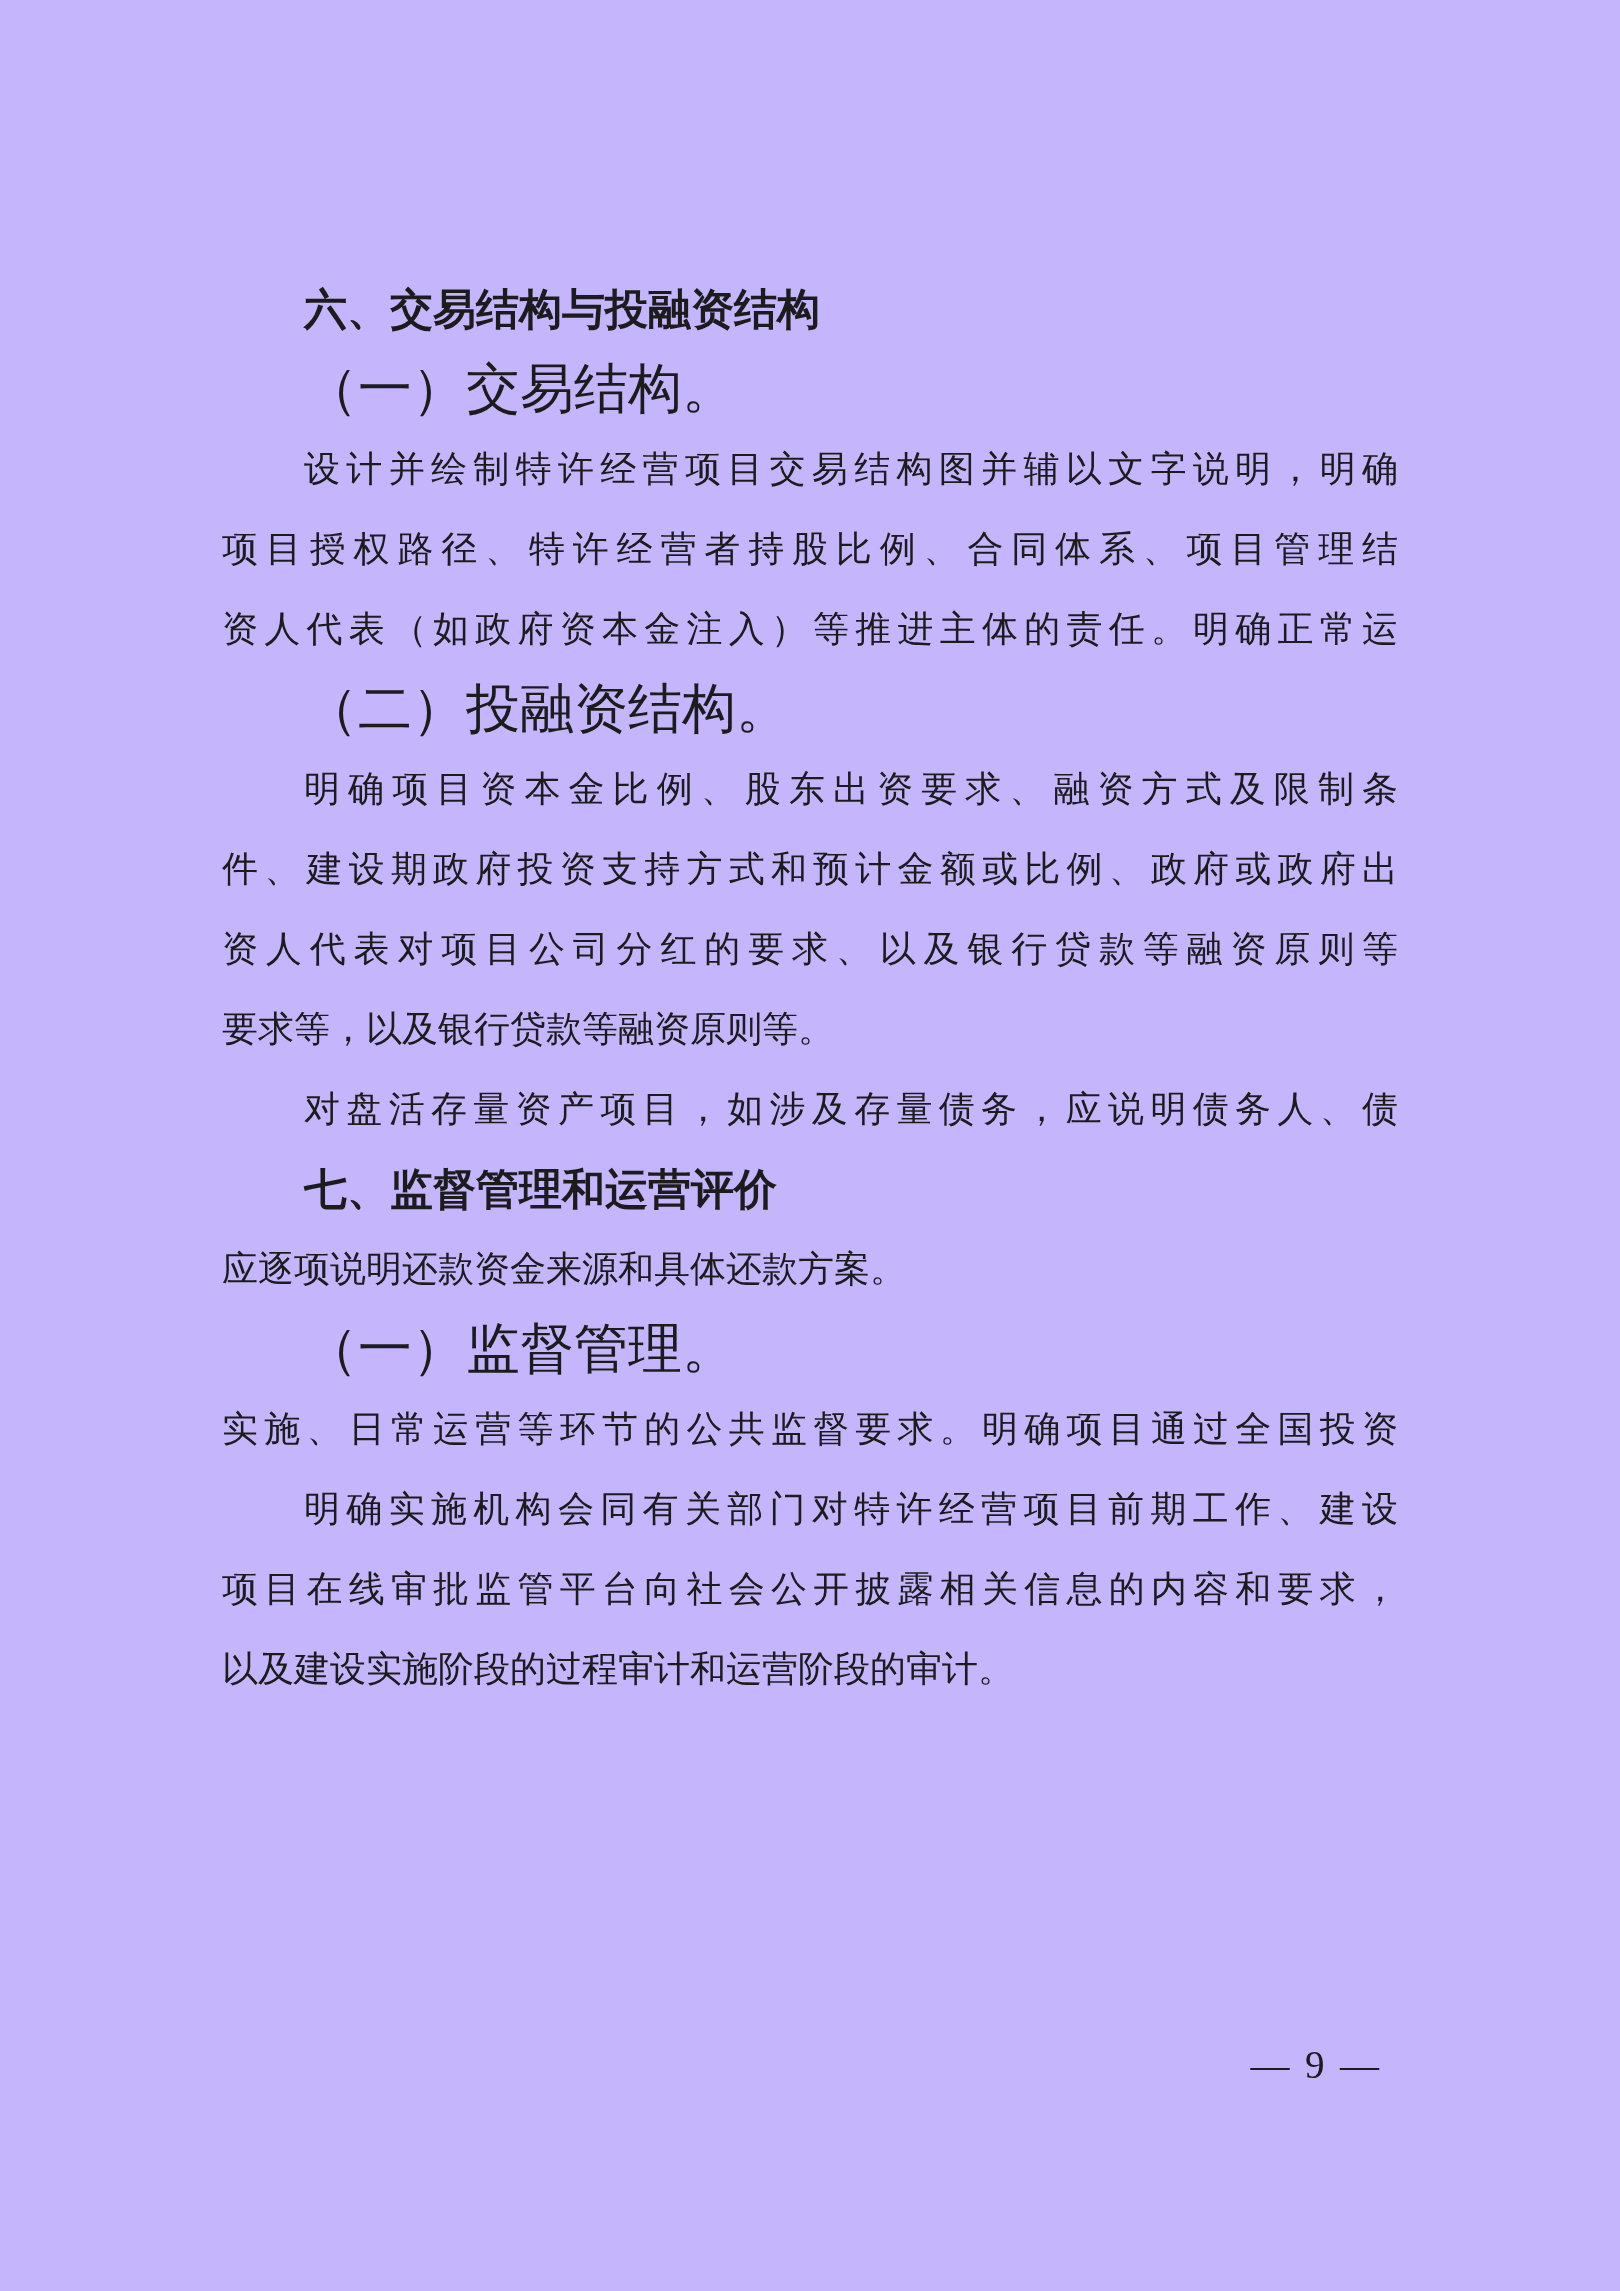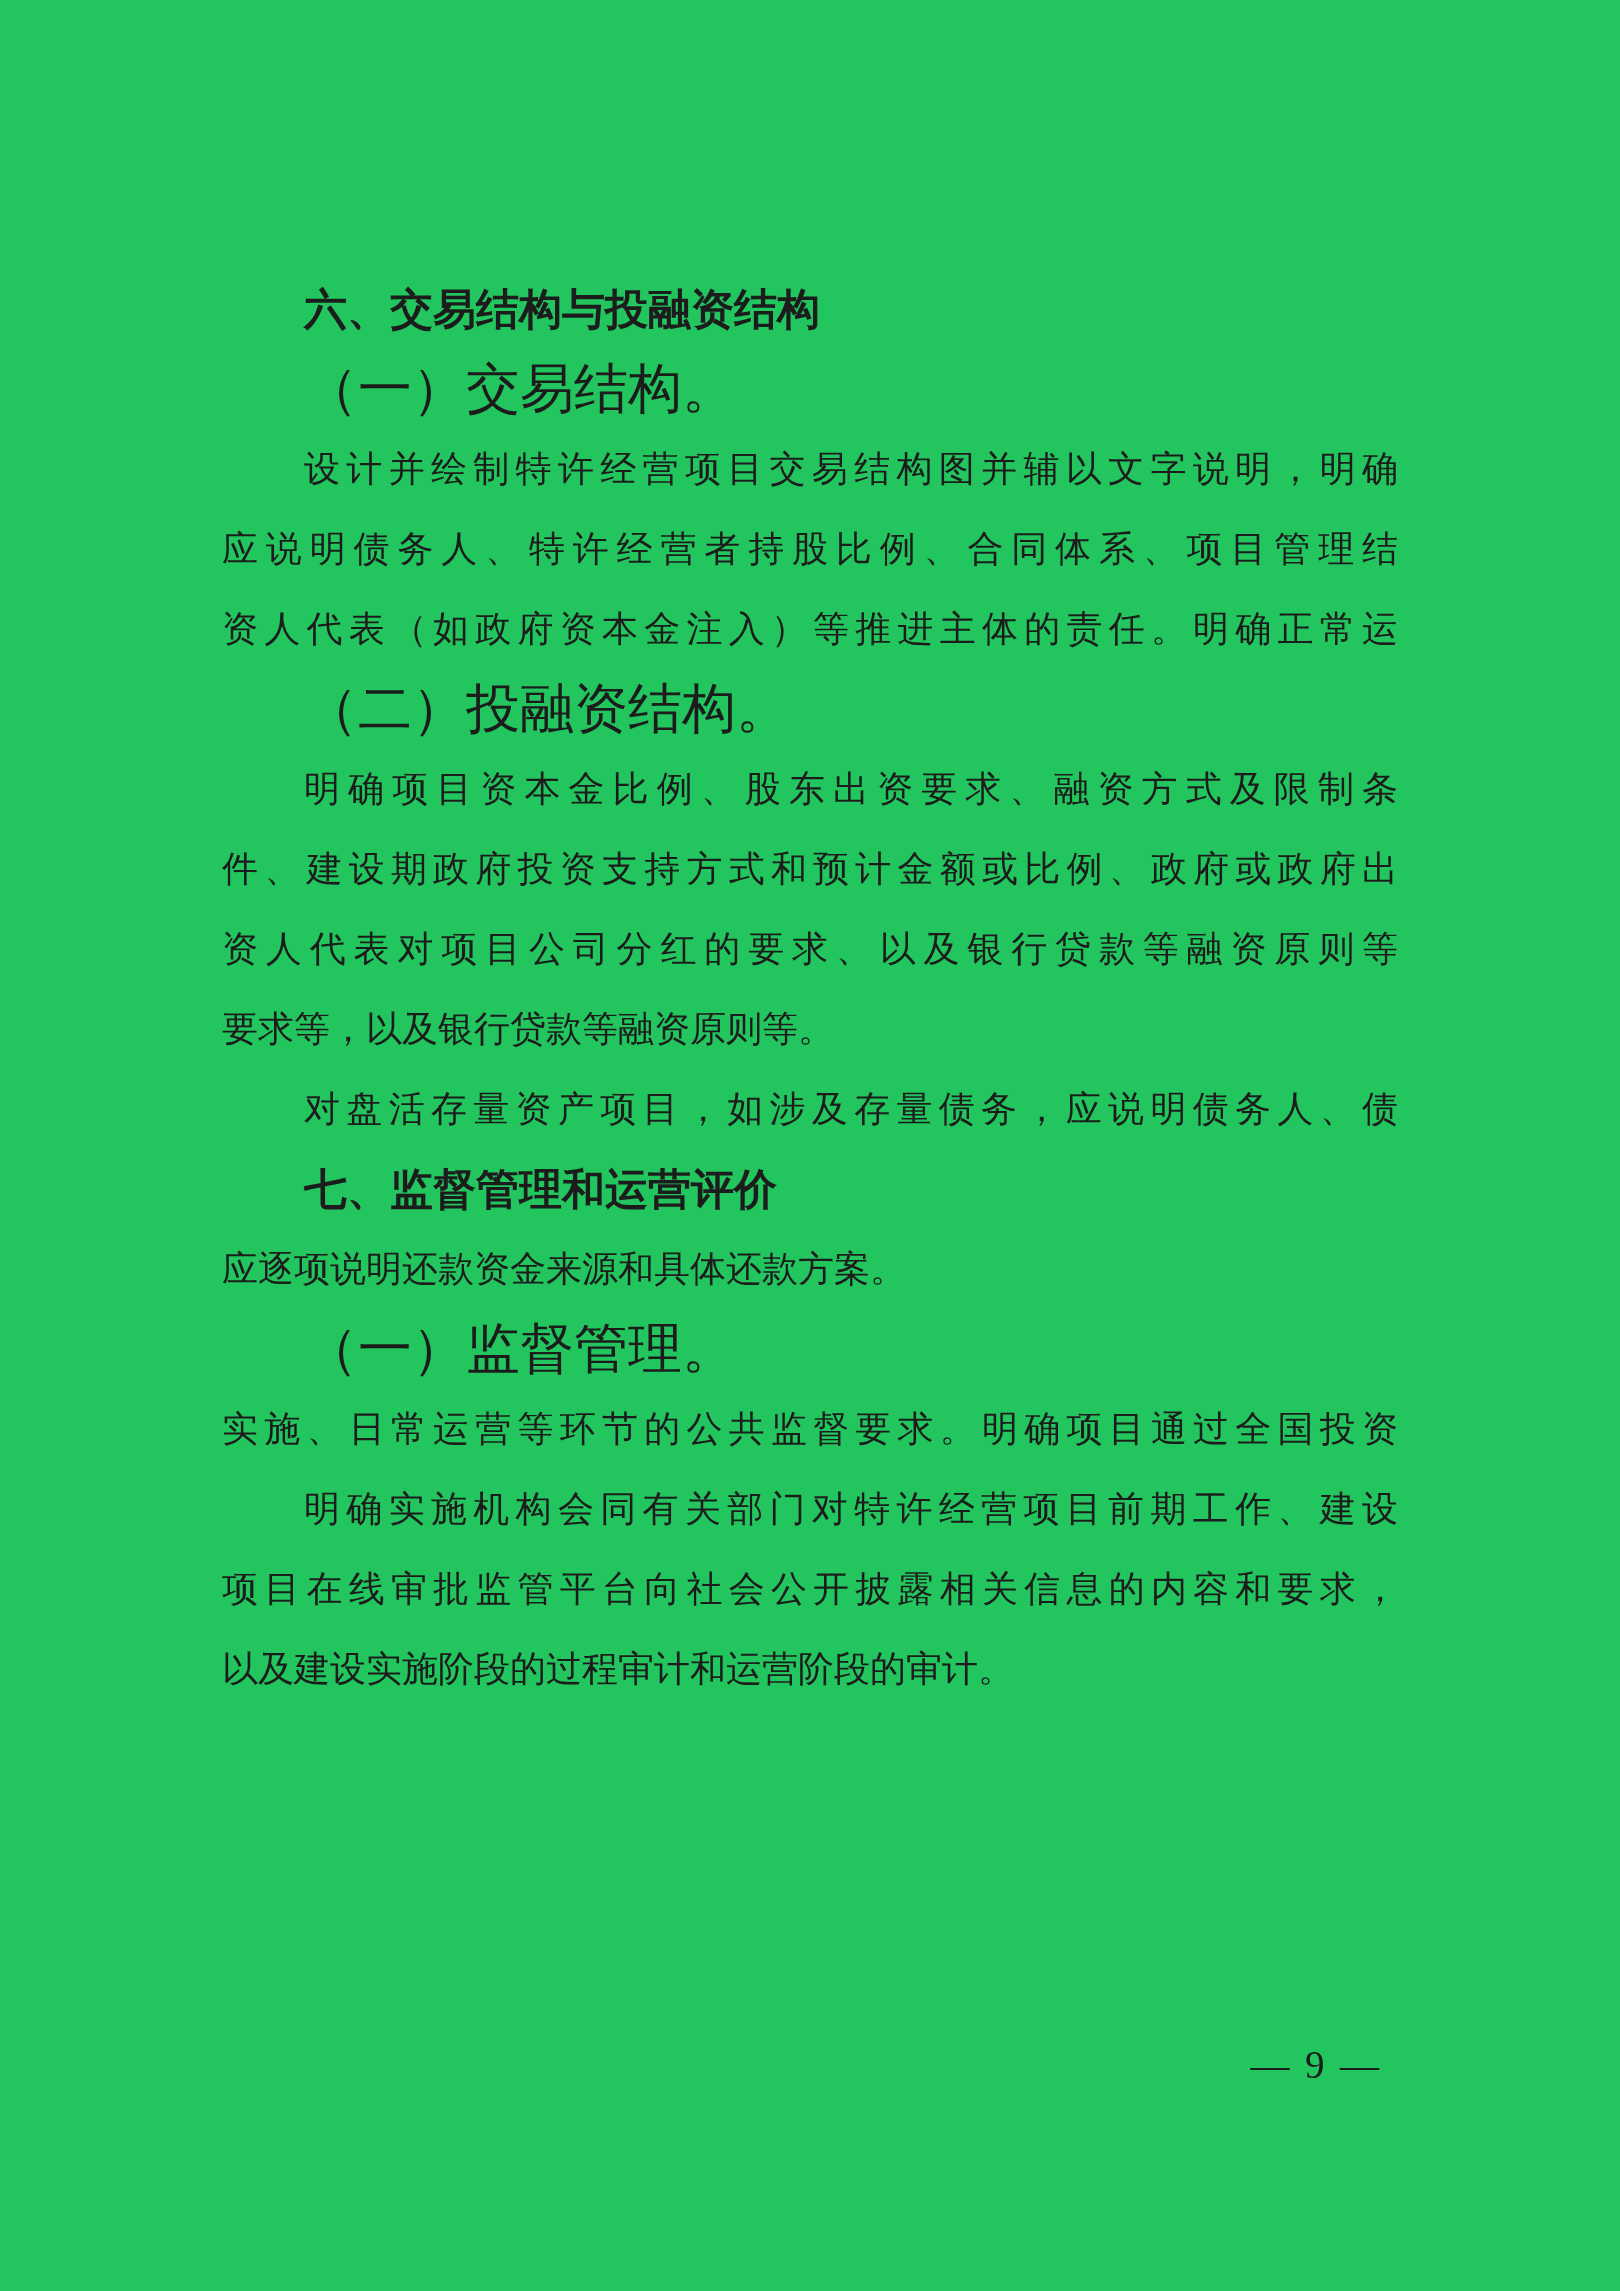--- a/index.html
+++ b/index.html
@@ -4,21 +4,21 @@
 <style>
   html, body {
     margin: 0;
     padding: 0;
     background: #e8e8e8;
   }
   .page {
     position: relative;
     width: 1620px;
     height: 2292px;
-    background: #22c55e;
+    background: #c4b5fd;
     color: #1c1c1c;
     font-family: "Liberation Serif", serif;
     overflow: hidden;
   }
   .text-block {
     position: absolute;
     left: 222px;
     top: 269px;
     width: 1176px;
   }
@@ -55,21 +55,21 @@
   }
 </style>
 </head>
 <body>
 
 <div class="page">
   <div class="text-block">
     <div class="line h1 indent">六、交易结构与投融资结构</div>
     <div class="line sub indent">（一）交易结构。</div>
     <div class="line just indent">设计并绘制特许经营项目交易结构图并辅以文字说明，明确</div>
-    <div class="line just">应说明债务人、特许经营者持股比例、合同体系、项目管理结</div>
+    <div class="line just">项目授权路径、特许经营者持股比例、合同体系、项目管理结</div>
     <div class="line just">资人代表（如政府资本金注入）等推进主体的责任。明确正常运</div>
     <div class="line sub indent">（二）投融资结构。</div>
     <div class="line just indent">明确项目资本金比例、股东出资要求、融资方式及限制条</div>
     <div class="line just">件、建设期政府投资支持方式和预计金额或比例、政府或政府出</div>
     <div class="line just">资人代表对项目公司分红的要求、以及银行贷款等融资原则等</div>
     <div class="line">要求等，以及银行贷款等融资原则等。</div>
     <div class="line just indent">对盘活存量资产项目，如涉及存量债务，应说明债务人、债</div>
     <div class="line h1 indent">七、监督管理和运营评价</div>
     <div class="line">应逐项说明还款资金来源和具体还款方案。</div>
     <div class="line sub indent">（一）监督管理。</div>

